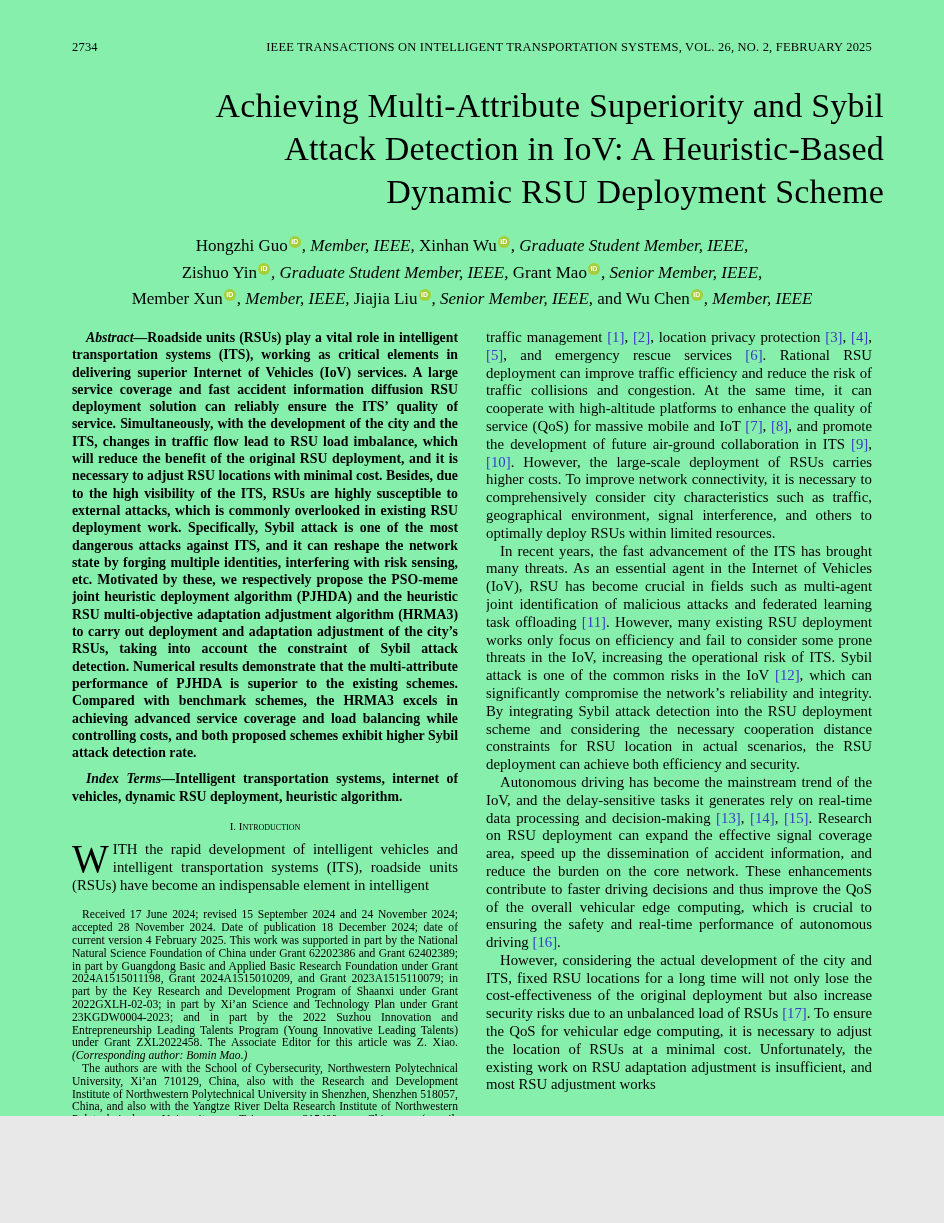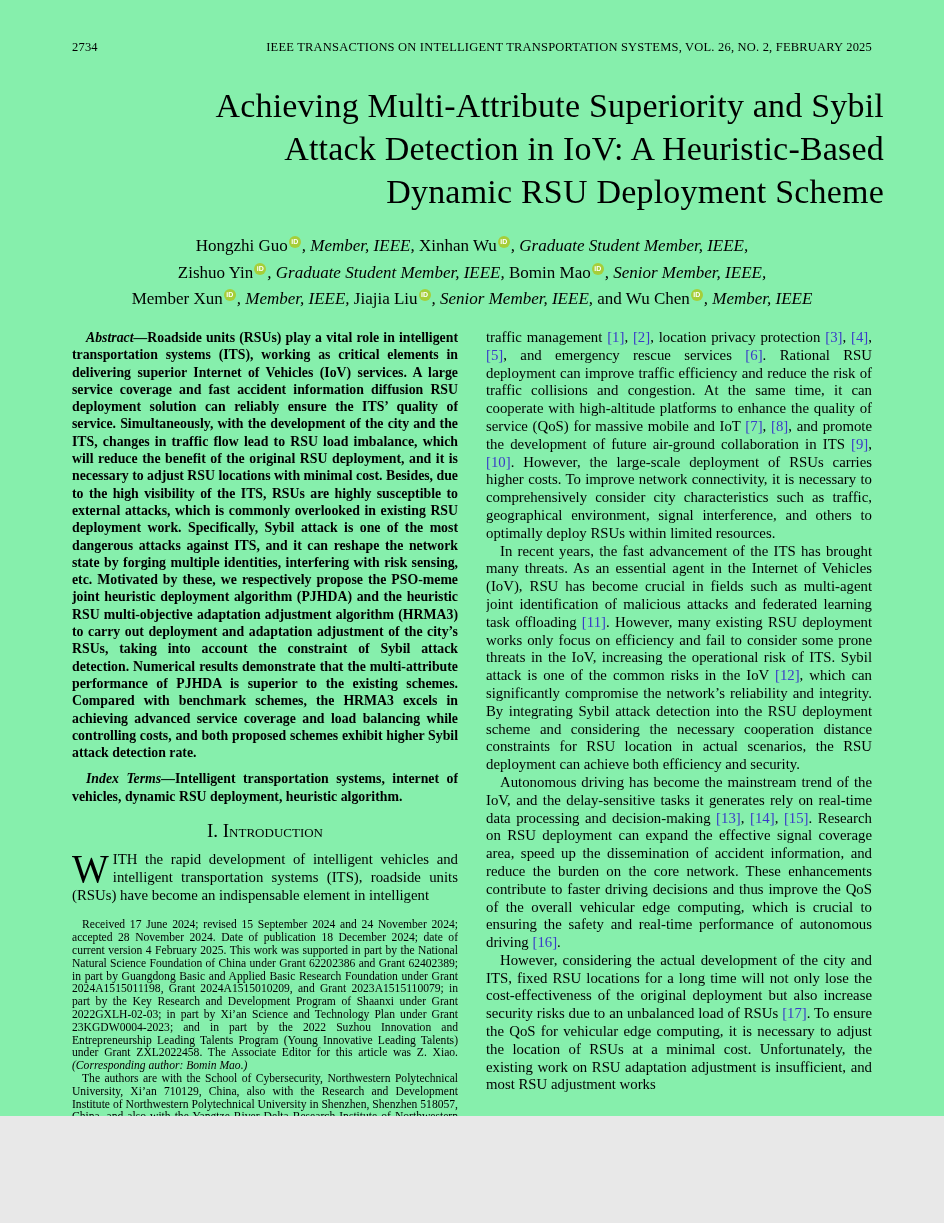--- a/index.html
+++ b/index.html
@@ -49,21 +49,21 @@
   .col{width:386px;height:100%;overflow:hidden;text-align:justify;}
   .abstract,.indexterms{
     font-size:13.8px;line-height:17.3px;font-weight:bold;
     text-indent:14px;margin:0;
   }
   .indexterms{margin-top:9px;}
   .lead-it{font-style:italic;}
   .sec-heading{
     text-align:center;
     font-variant:small-caps;
-    font-size:19px;
+    font-size:11px;
     margin:15px 0 9px 0;
     font-weight:normal;
   }
   .bodytext{font-size:14.8px;line-height:17.8px;margin:0;}
   .dropcap{
     float:left;
     font-size:39px;line-height:31px;
     padding:2px 4px 0 0;
   }
   .footnote{
@@ -97,21 +97,21 @@
   </div>
 
   <div class="title">
     <div>Achieving Multi-Attribute Superiority and Sybil</div>
     <div>Attack Detection in IoV: A Heuristic-Based</div>
     <div>Dynamic RSU Deployment Scheme</div>
   </div>
 
   <div class="authors">
       <div><span class="author-name">Hongzhi Guo</span><span class="orcid">iD</span><span class="author-role">, Member, IEEE,</span> <span class="author-name">Xinhan Wu</span><span class="orcid">iD</span><span class="author-role">, Graduate Student Member, IEEE,</span></div>
-      <div><span class="author-name">Zishuo Yin</span><span class="orcid">iD</span><span class="author-role">, Graduate Student Member, IEEE,</span> <span class="author-name">Bomin Mao</span><span class="orcid">iD</span><span class="author-role">, Senior Member, IEEE,</span></div>
+      <div><span class="author-name">Zishuo Yin</span><span class="orcid">iD</span><span class="author-role">, Graduate Student Member, IEEE,</span> <span class="author-name">Grant Mao</span><span class="orcid">iD</span><span class="author-role">, Senior Member, IEEE,</span></div>
       <div><span class="author-name">Member Xun</span><span class="orcid">iD</span><span class="author-role">, Member, IEEE,</span> <span class="author-name">Jiajia Liu</span><span class="orcid">iD</span><span class="author-role">, Senior Member, IEEE,</span> <span>and </span><span class="author-name">Wu Chen</span><span class="orcid">iD</span><span class="author-role">, Member, IEEE</span></div>
     </div>
 
   <div class="columns">
 
     <div class="col">
       <p class="abstract"><span class="lead-it">Abstract—</span><span>Roadside units (RSUs) play a vital role in intelligent transportation systems (ITS), working as critical elements in delivering superior Internet of Vehicles (IoV) services. A large service coverage and fast accident information diffusion RSU deployment solution can reliably ensure the ITS’ quality of service. Simultaneously, with the development of the city and the ITS, changes in traffic flow lead to RSU load imbalance, which will reduce the benefit of the original RSU deployment, and it is necessary to adjust RSU locations with minimal cost. Besides, due to the high visibility of the ITS, RSUs are highly susceptible to external attacks, which is commonly overlooked in existing RSU deployment work. Specifically, Sybil attack is one of the most dangerous attacks against ITS, and it can reshape the network state by forging multiple identities, interfering with risk sensing, etc. Motivated by these, we respectively propose the PSO-meme joint heuristic deployment algorithm (PJHDA) and the heuristic RSU multi-objective adaptation adjustment algorithm (HRMA3) to carry out deployment and adaptation adjustment of the city’s RSUs, taking into account the constraint of Sybil attack detection. Numerical results demonstrate that the multi-attribute performance of PJHDA is superior to the existing schemes. Compared with benchmark schemes, the HRMA3 excels in achieving advanced service coverage and load balancing while controlling costs, and both proposed schemes exhibit higher Sybil attack detection rate.</span></p>
 
       <p class="indexterms"><span class="lead-it">Index Terms—</span><span>Intelligent transportation systems, internet of vehicles, dynamic RSU deployment, heuristic algorithm.</span></p>
 

